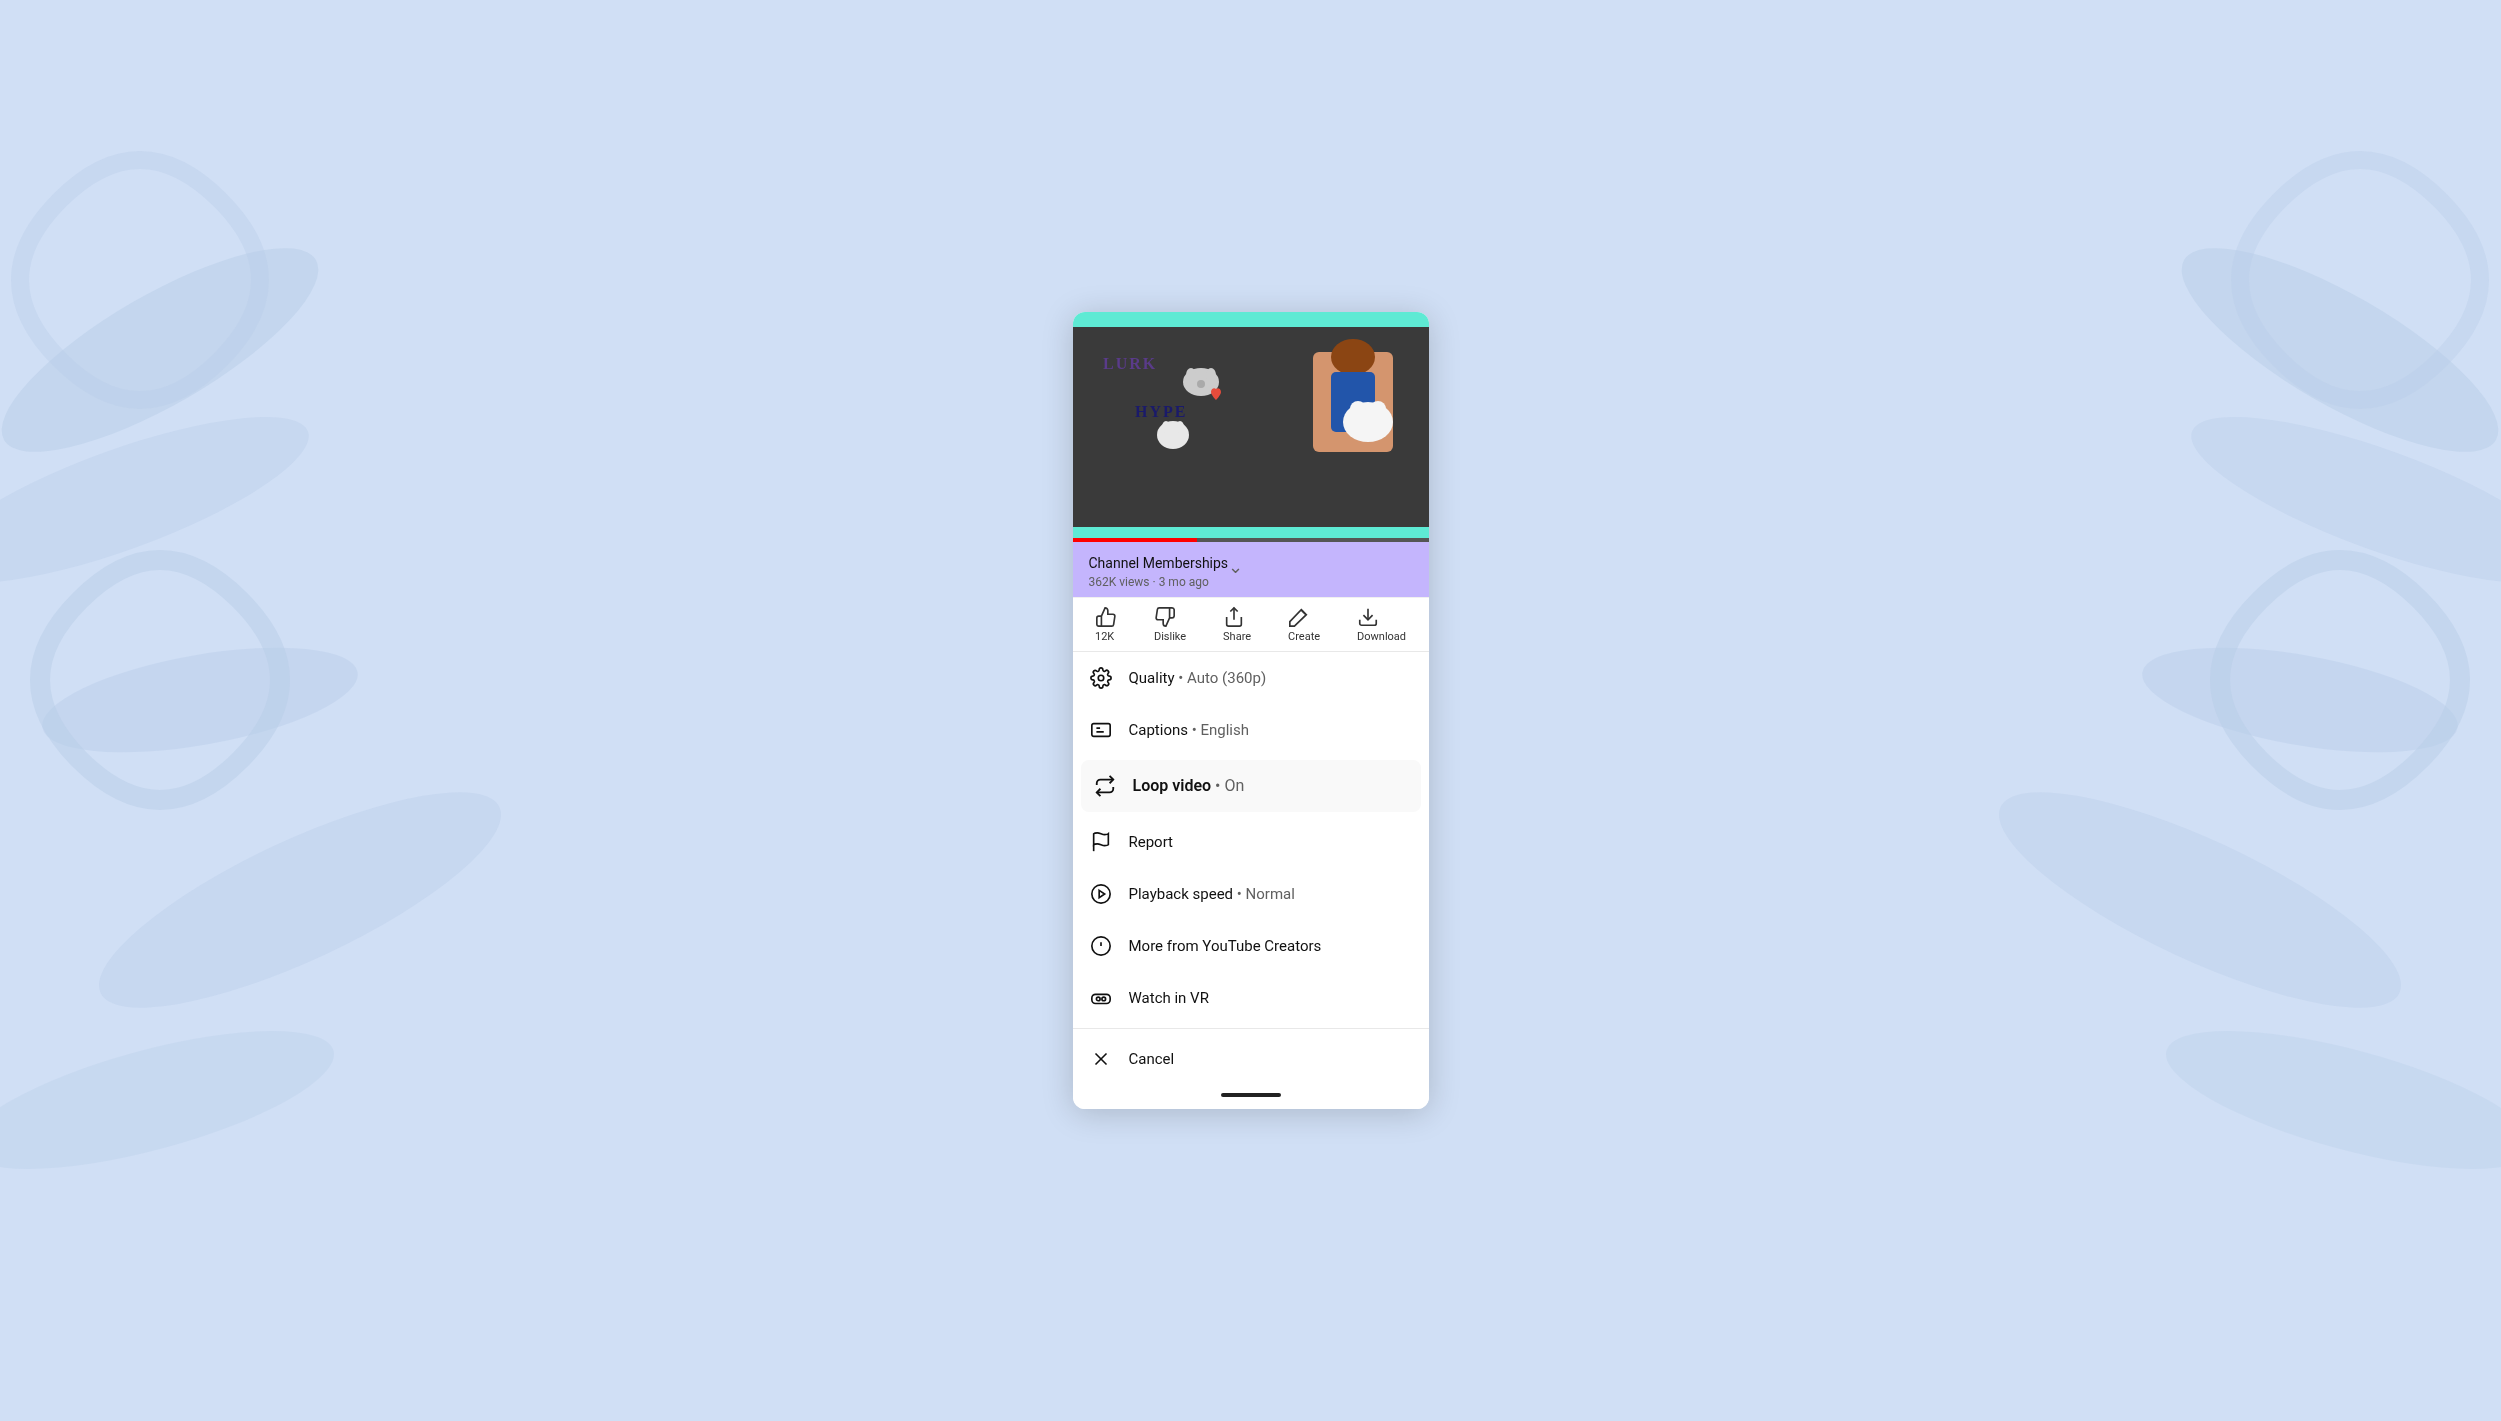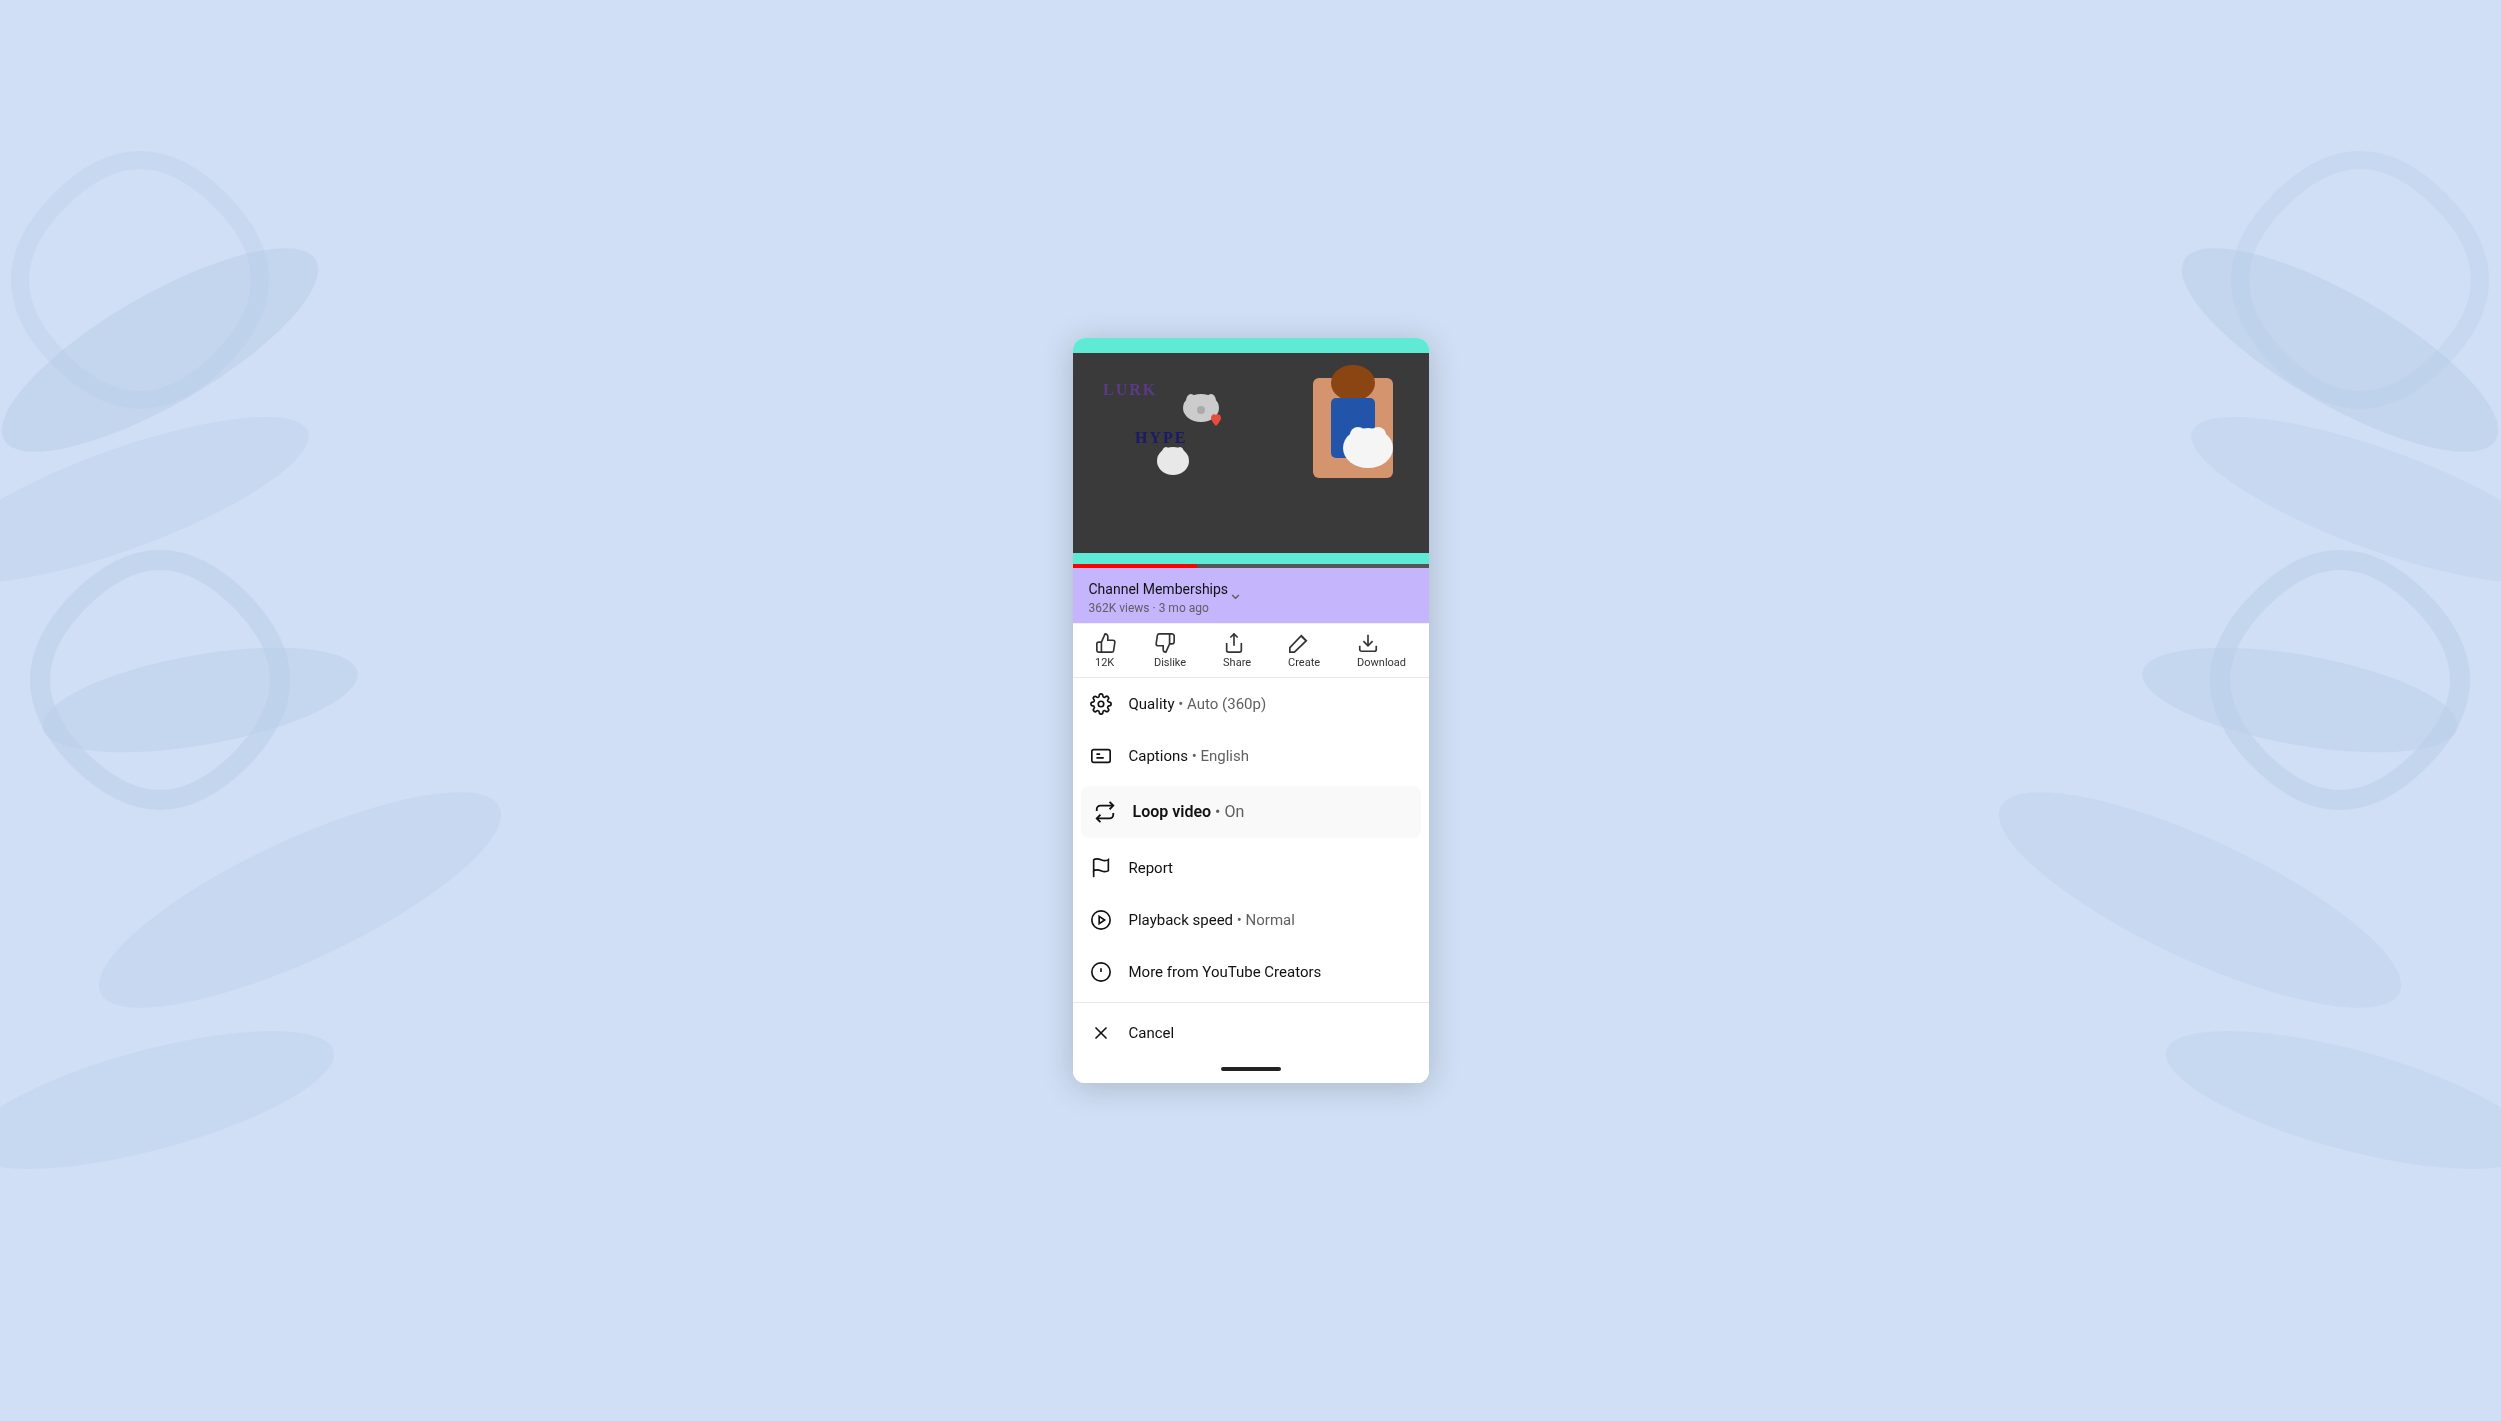--- a/index.html
+++ b/index.html
@@ -371,20 +371,30 @@
       <div class="menu-icon">
         <svg viewBox="0 0 24 24" fill="none" stroke="#111" stroke-width="1.8">
           <circle cx="12" cy="12" r="10"></circle>
           <line x1="12" y1="8" x2="12" y2="12"></line>
           <line x1="12" y1="16" x2="12.01" y2="16"></line>
         </svg>
       </div>
       <span class="menu-text">More from YouTube Creators</span>
     </div>
 
+    <div class="menu-item">
+      <div class="menu-icon">
+        <svg viewBox="0 0 24 24" fill="none" stroke="#111" stroke-width="1.8">
+          <rect x="2" y="8" width="20" height="10" rx="4"></rect>
+          <circle cx="9" cy="13" r="2"></circle>
+          <circle cx="15" cy="13" r="2"></circle>
+        </svg>
+      </div>
+      <span class="menu-text">Watch in VR</span>
+    </div>
 
     <div class="divider"></div>
 
     <div class="menu-item">
       <div class="menu-icon">
         <svg viewBox="0 0 24 24" fill="none" stroke="#111" stroke-width="1.8">
           <line x1="18" y1="6" x2="6" y2="18"></line>
           <line x1="6" y1="6" x2="18" y2="18"></line>
         </svg>
       </div>

